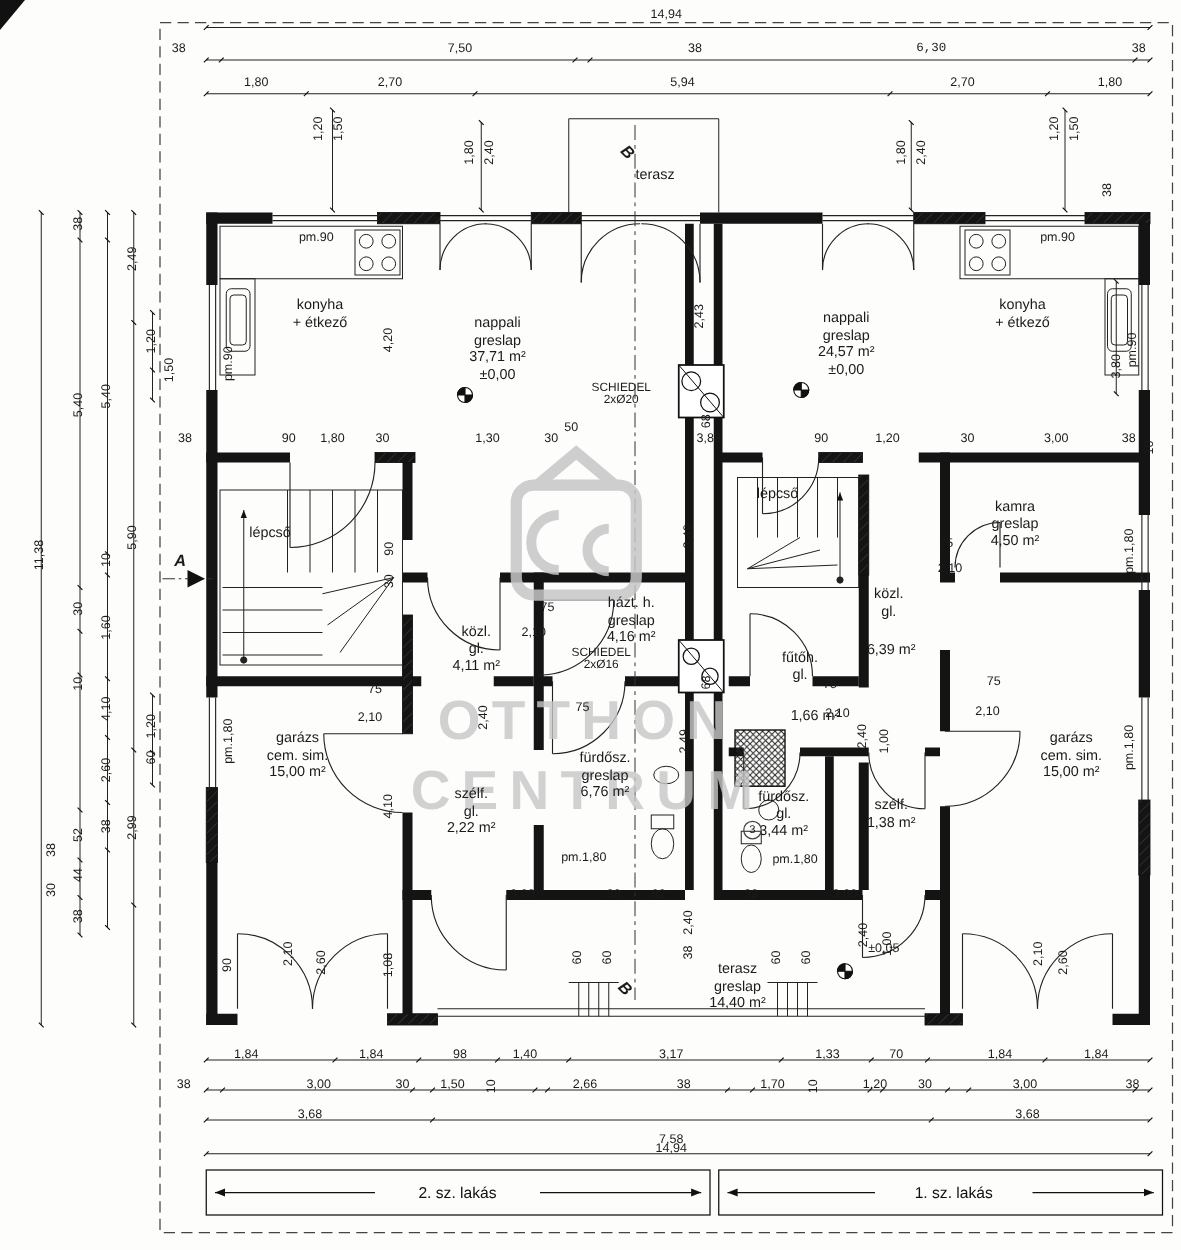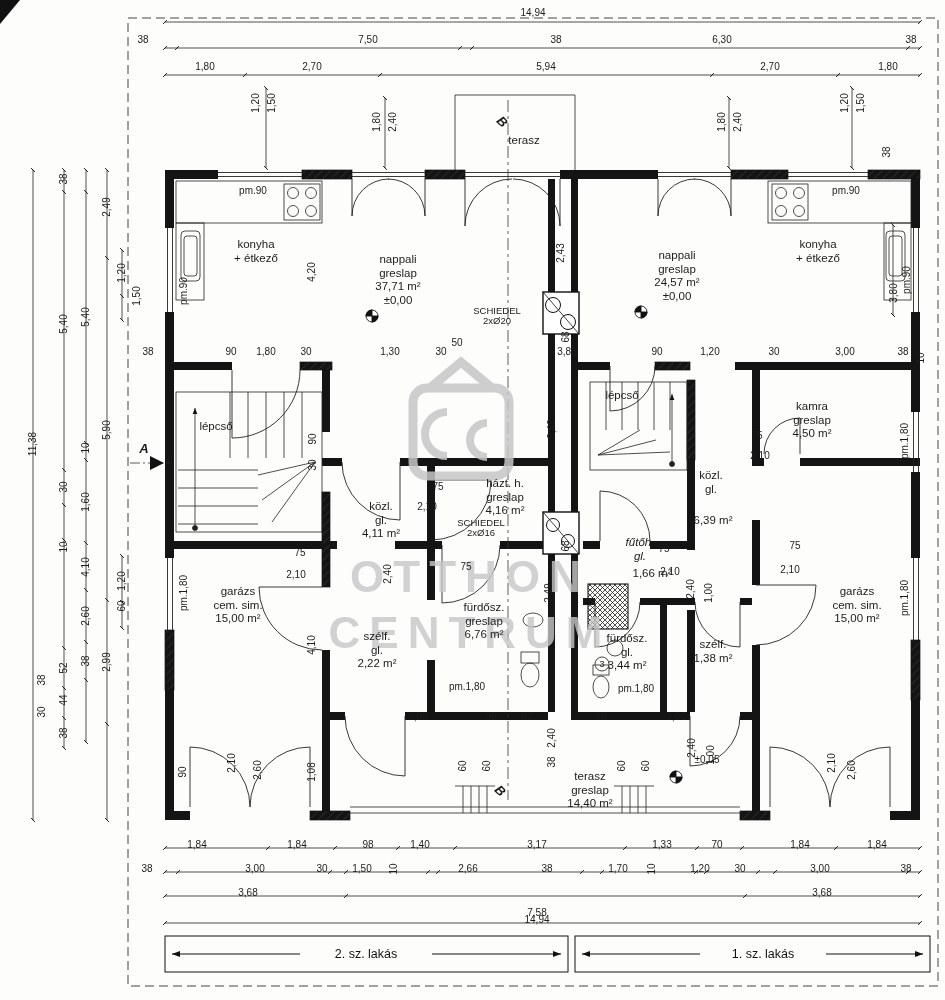--- a/index.html
+++ b/index.html
@@ -377,21 +377,21 @@
 4,50 m²</div>
       <div class="lbl room" style="left: 381px; top: 520px; transform: translate(-50%, -50%);">közl.
 gl.
 4,11 m²</div>
       <div class="lbl room" style="left: 505px; top: 497px; transform: translate(-50%, -50%);">házt. h.
 greslap
 4,16 m²</div>
       <div class="lbl room" style="left: 711px; top: 483px; transform: translate(-50%, -50%);">közl.
 gl.</div>
       <div class="lbl room" style="left: 713px; top: 521px; transform: translate(-50%, -50%);">6,39 m²</div>
-      <div class="lbl room" style="left: 640px; top: 550px; transform: translate(-50%, -50%); font-style: italic;">fűtőh.
+      <div class="lbl room" style="left: 640px; top: 534px; transform: translate(-50%, -50%);">fűtőh.
 gl.</div>
       <div class="lbl room" style="left: 641px; top: 574px; transform: translate(-50%, -50%); margin-left: 11px;">1,66 m²</div>
       <div class="lbl room" style="left: 238px; top: 605px; transform: translate(-50%, -50%);">garázs
 cem. sim.
 15,00 m²</div>
       <div class="lbl room" style="left: 857px; top: 605px; transform: translate(-50%, -50%);">garázs
 cem. sim.
 15,00 m²</div>
       <div class="lbl room" style="left: 377px; top: 650px; transform: translate(-50%, -50%);">szélf.
 gl.
@@ -404,21 +404,21 @@
 3,44 m²</div>
       <div class="lbl room" style="left: 713px; top: 652px; transform: translate(-50%, -50%);">szélf.
 1,38 m²</div>
       <div class="lbl room" style="left: 590px; top: 790px; transform: translate(-50%, -50%);">terasz
 greslap
 14,40 m²</div>
       <div class="lbl dim" style="left: 533px; top: 13px; transform: translate(-50%, -50%);">14,94</div>
       <div class="lbl dim" style="left: 143px; top: 40px; transform: translate(-50%, -50%);">38</div>
       <div class="lbl dim" style="left: 368px; top: 40px; transform: translate(-50%, -50%);">7,50</div>
       <div class="lbl dim" style="left: 556px; top: 40px; transform: translate(-50%, -50%);">38</div>
-      <div class="lbl dim" style="left: 722px; top: 40px; transform: translate(-50%, -50%);">6,30</div>
+      <div class="lbl dim" style="left: 745px; top: 40px; transform: translate(-50%, -50%); font-family: Liberation Mono, monospace;">6,30</div>
       <div class="lbl dim" style="left: 911px; top: 40px; transform: translate(-50%, -50%);">38</div>
       <div class="lbl dim" style="left: 205px; top: 67px; transform: translate(-50%, -50%);">1,80</div>
       <div class="lbl dim" style="left: 312px; top: 67px; transform: translate(-50%, -50%);">2,70</div>
       <div class="lbl dim" style="left: 546px; top: 67px; transform: translate(-50%, -50%);">5,94</div>
       <div class="lbl dim" style="left: 770px; top: 67px; transform: translate(-50%, -50%);">2,70</div>
       <div class="lbl dim" style="left: 888px; top: 67px; transform: translate(-50%, -50%);">1,80</div>
       <div class="lbl dim" style="left: 256px; top: 103px; transform: translate(-50%, -50%) rotate(-90deg);">1,20</div>
       <div class="lbl dim" style="left: 272px; top: 103px; transform: translate(-50%, -50%) rotate(-90deg);">1,50</div>
       <div class="lbl dim" style="left: 377px; top: 122px; transform: translate(-50%, -50%) rotate(-90deg);">1,80</div>
       <div class="lbl dim" style="left: 393px; top: 122px; transform: translate(-50%, -50%) rotate(-90deg);">2,40</div>

